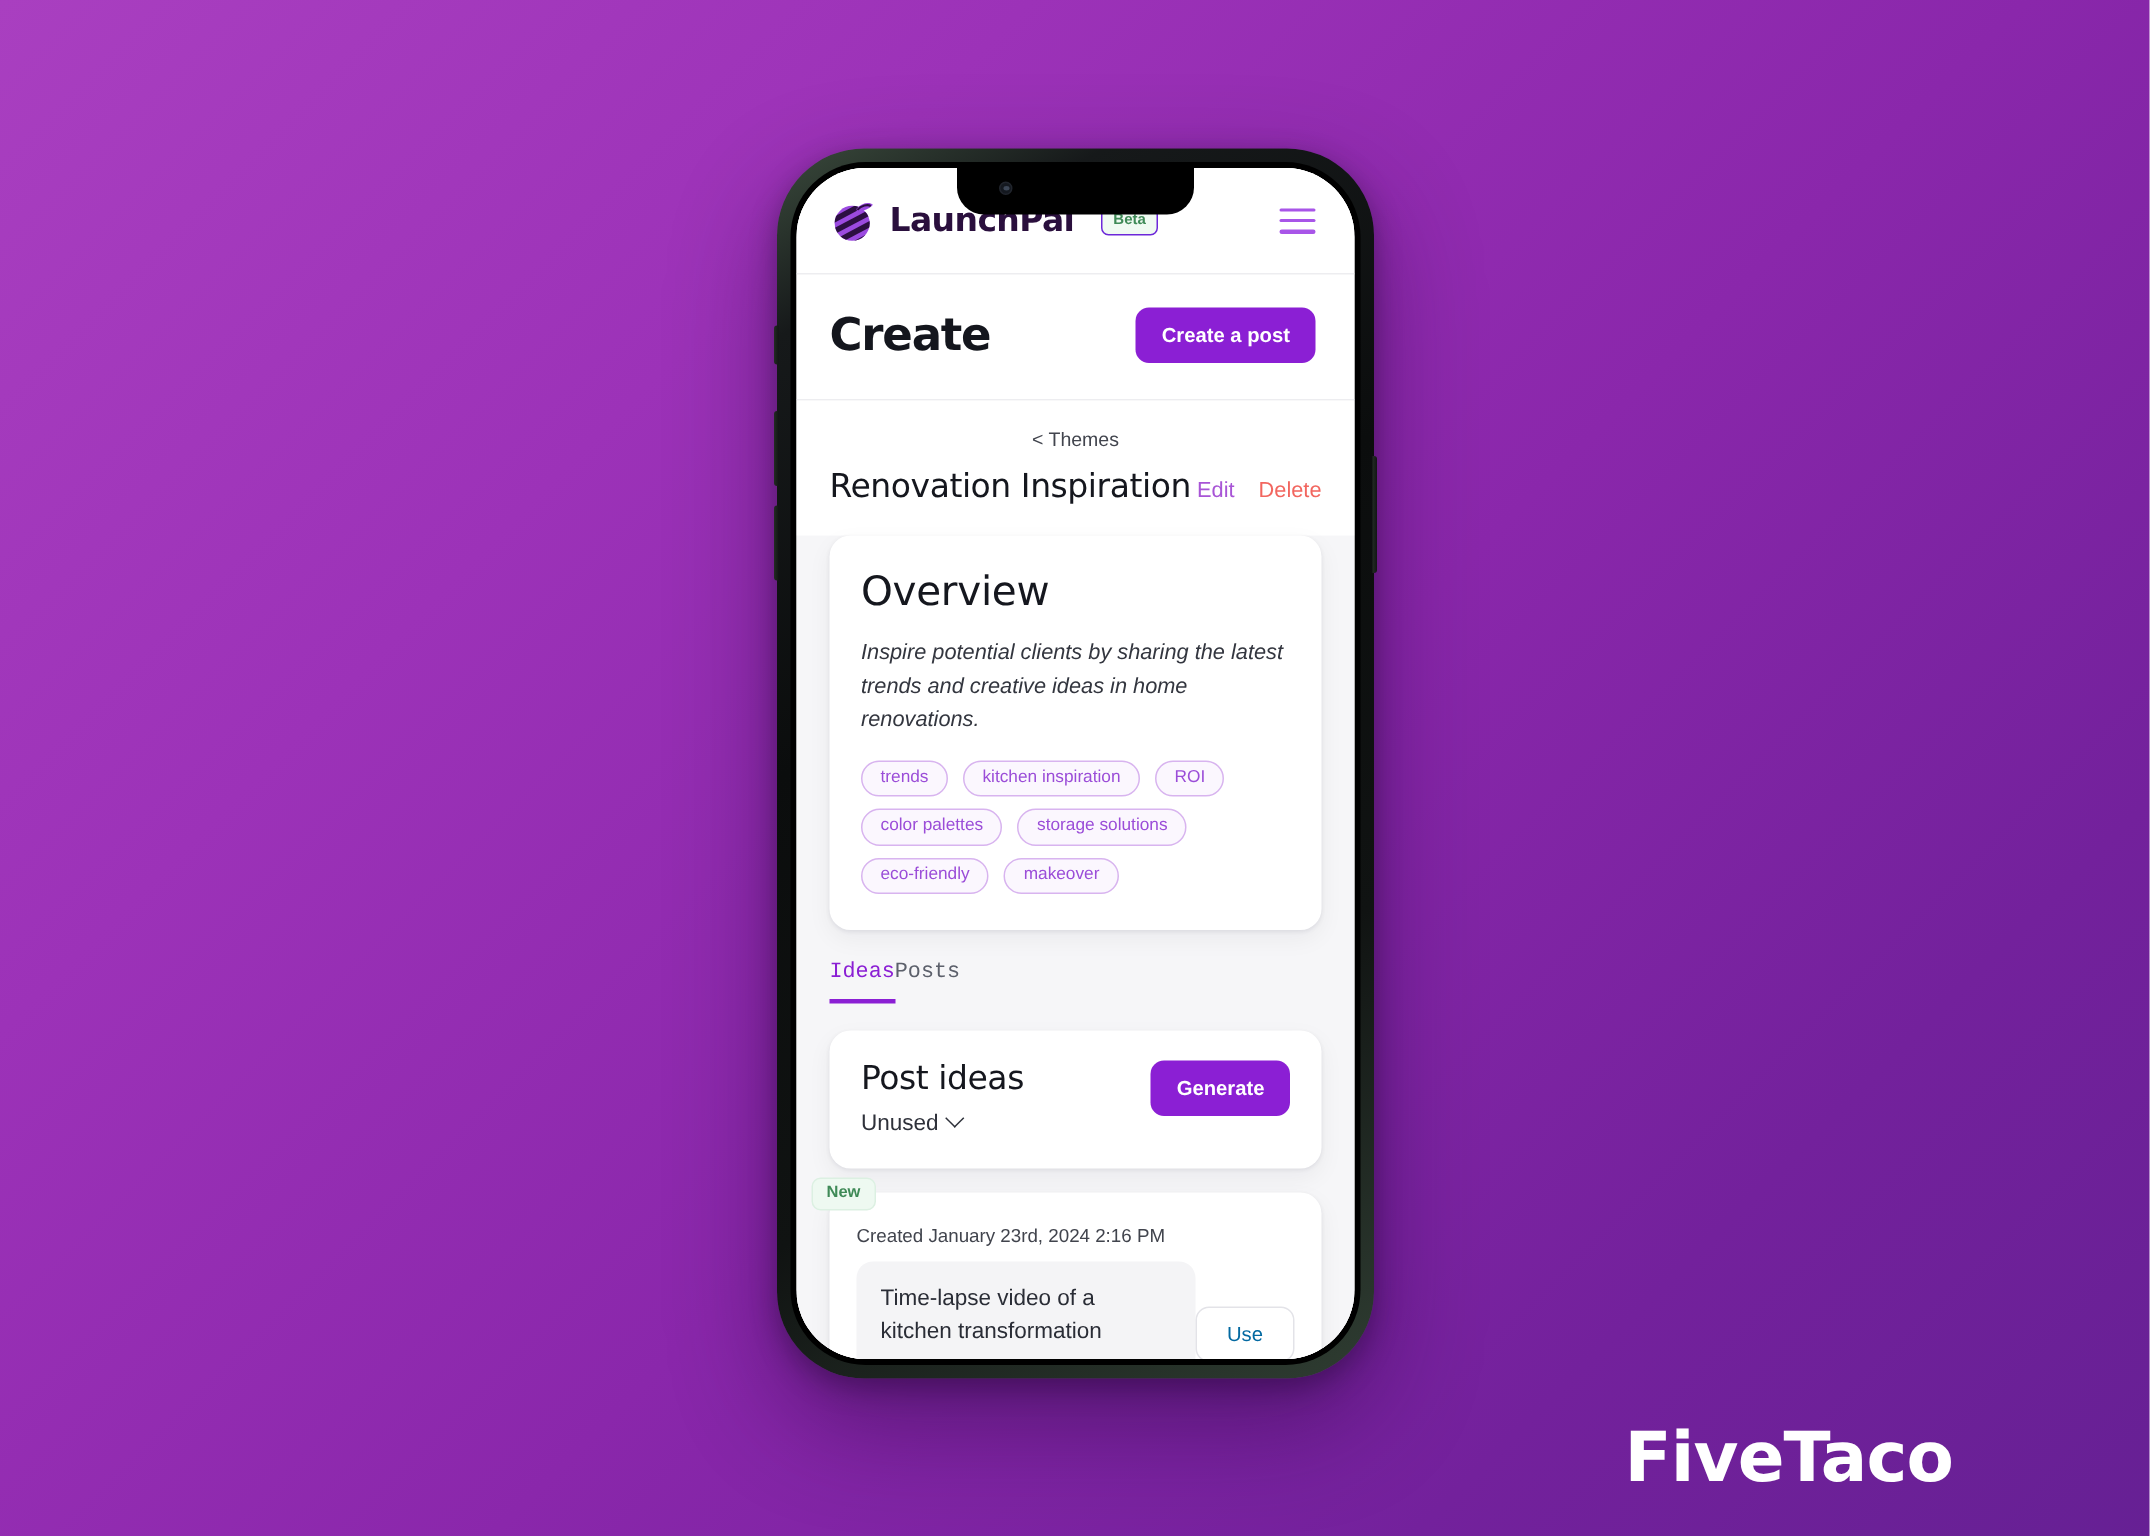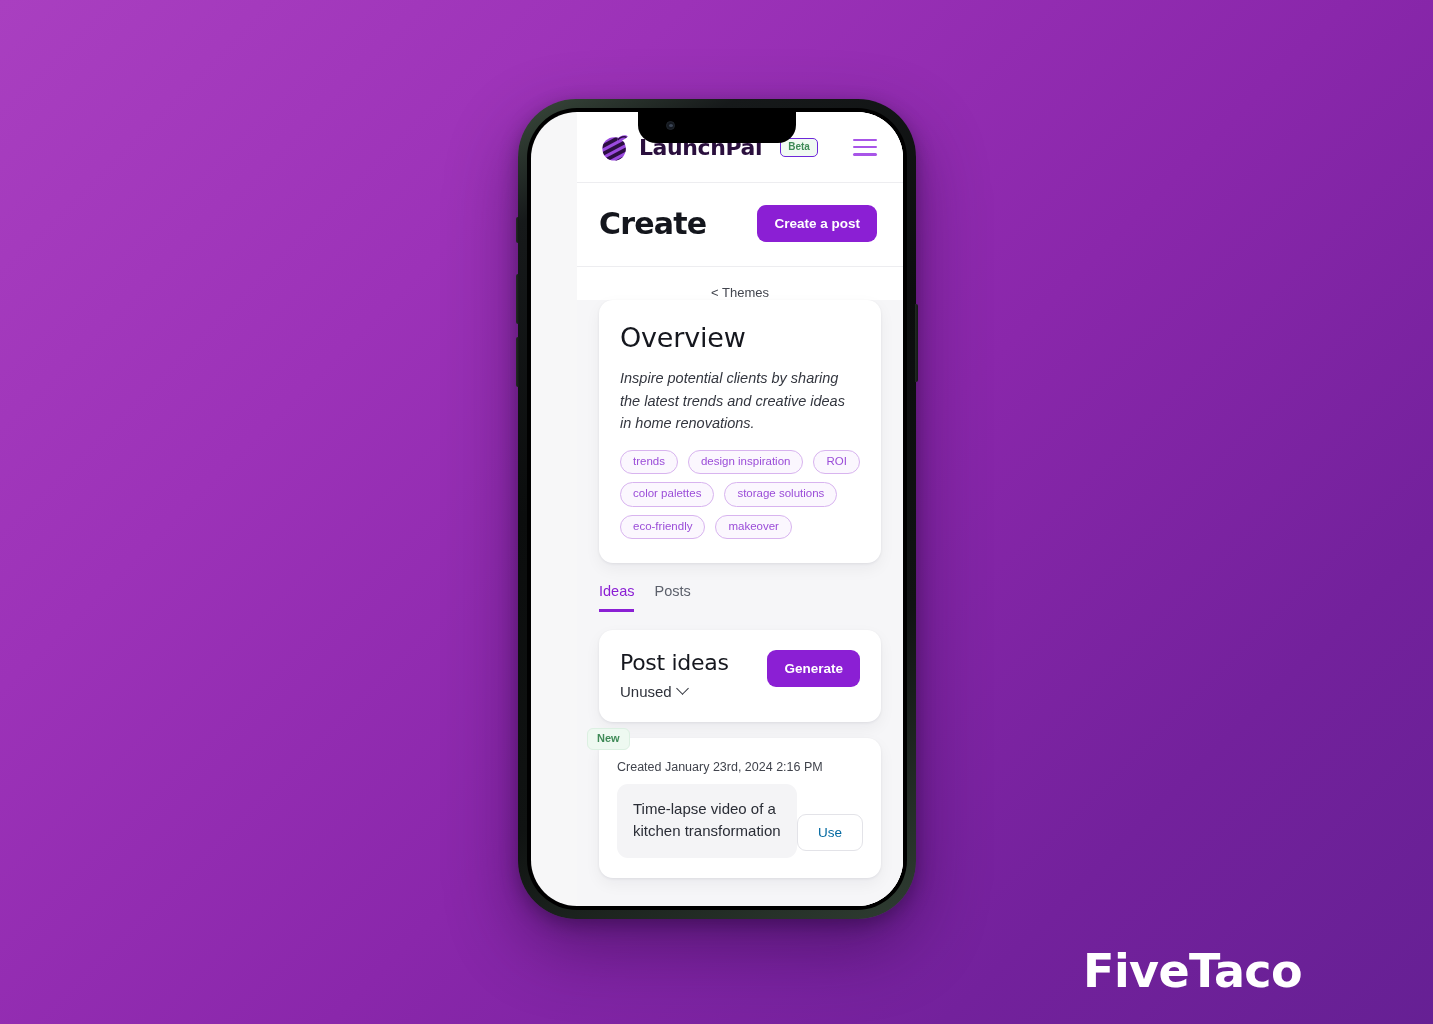--- a/index.html
+++ b/index.html
@@ -103,21 +103,20 @@
   .side-btn.left  { left: -2px;  width: 3px; border-radius: 2px 0 0 2px; }
   .side-btn.right { right: -2px; width: 3px; border-radius: 0 2px 2px 0; }
 
   
   #app {
     position: absolute;
     inset: 0;
     display: flex;
     flex-direction: column;
     background: #ffffff;
-    margin-left: 46px;
   }
 
   #topbar {
     position: relative;
     height: 71px;
     flex: 0 0 71px;
     display: flex;
     align-items: center;
     padding: 0 26px 0 22px;
     background: #ffffff;
@@ -268,23 +267,23 @@
     border-radius: 999px;
     padding: 5px 12px 6px;
     line-height: 1;
     cursor: pointer;
     white-space: nowrap;
   }
 
   
   #tabs {
     display: flex;
-    gap: 20px;
     padding: 20px 22px 0;
     background: transparent;
+    font-family: Liberation Mono, monospace;
   }
   .tab {
     font-size: 14.5px;
     color: #5c606b;
     padding-bottom: 10px;
     cursor: pointer;
     border-bottom: 3px solid transparent;
   }
   .tab.active {
     color: #8b1fd4;
@@ -435,27 +434,34 @@
 
         <div id="page-header">
           <div id="page-title">Create</div>
           <button id="create-post-button">Create a post</button>
         </div>
 
         <div id="content">
 
           <div id="breadcrumb">&lt; Themes</div>
 
+          <div id="theme-row">
+            <div id="theme-name">Renovation Inspiration</div>
+            <div id="theme-actions">
+              <span id="edit-link">Edit</span>
+              <span id="delete-link">Delete</span>
+            </div>
+          </div>
 
           <div id="overview-card" class="card">
             <div id="overview-title">Overview</div>
             <div id="overview-desc">Inspire potential clients by sharing the latest trends and creative ideas in home renovations.</div>
             <div id="tag-list">
               <span class="tag">trends</span>
-              <span class="tag">design inspiration</span>
+              <span class="tag">kitchen inspiration</span>
               <span class="tag">ROI</span>
               <span class="tag">color palettes</span>
               <span class="tag">storage solutions</span>
               <span class="tag">eco-friendly</span>
               <span class="tag">makeover</span>
             </div>
           </div>
 
           <div id="tabs">
             <div class="tab active">Ideas</div>

